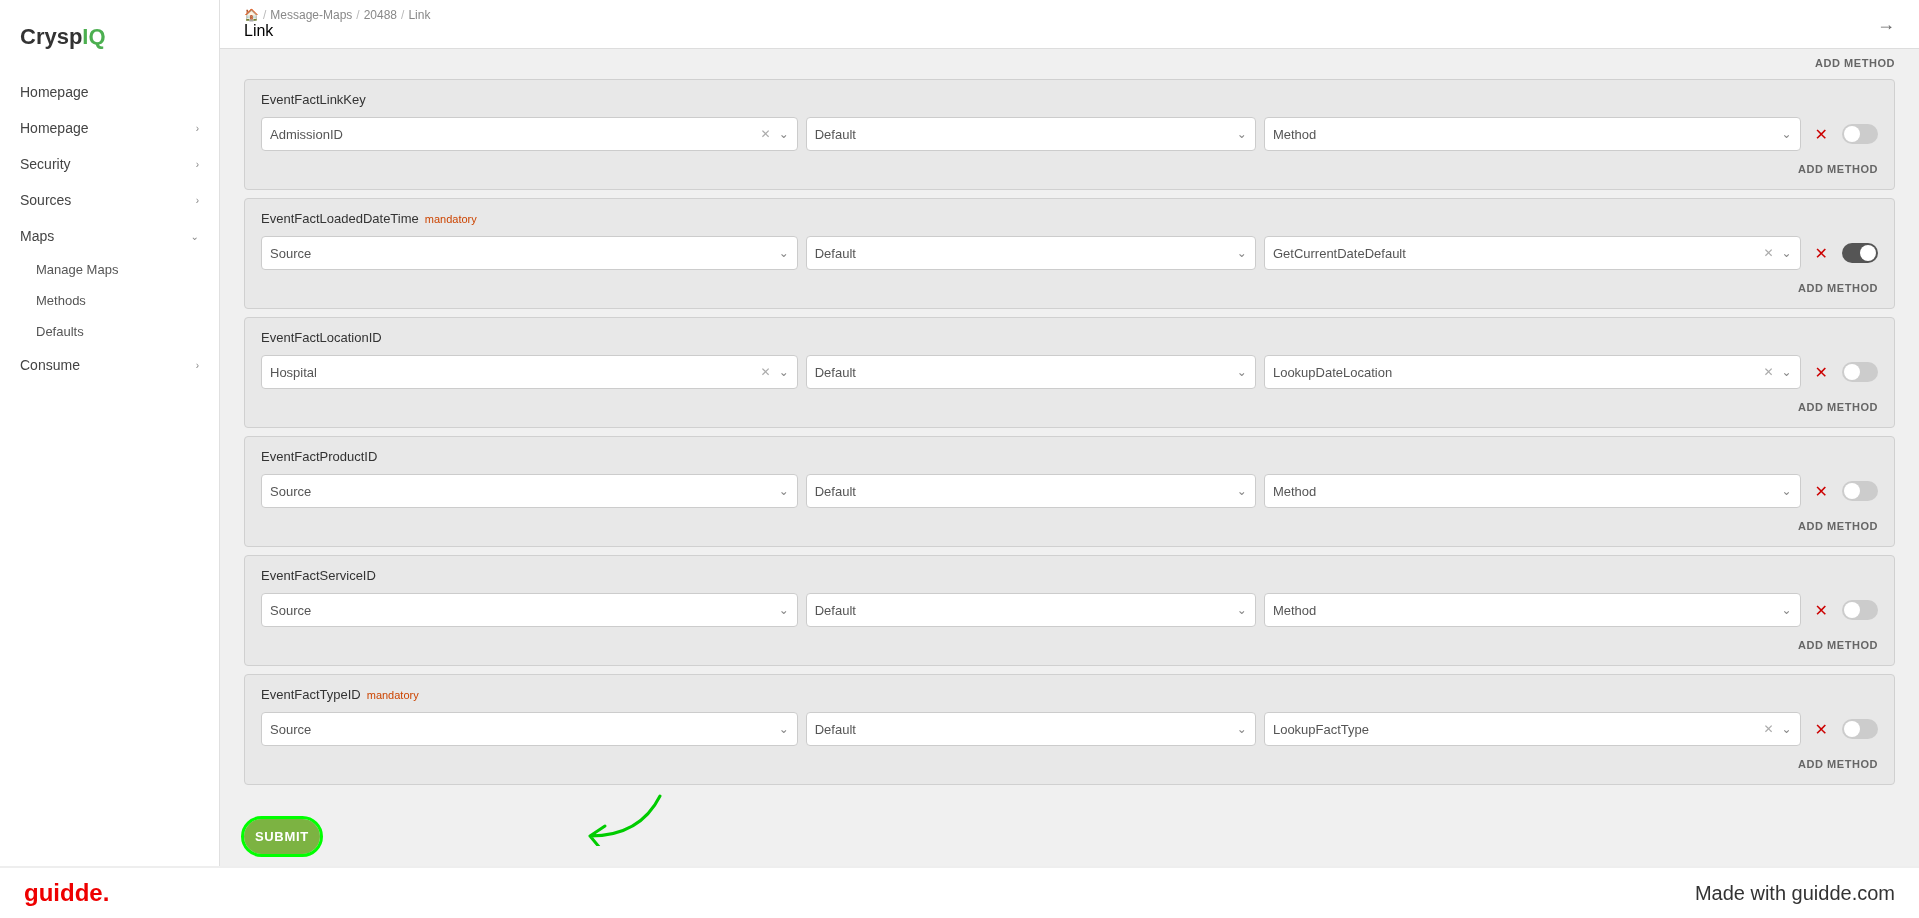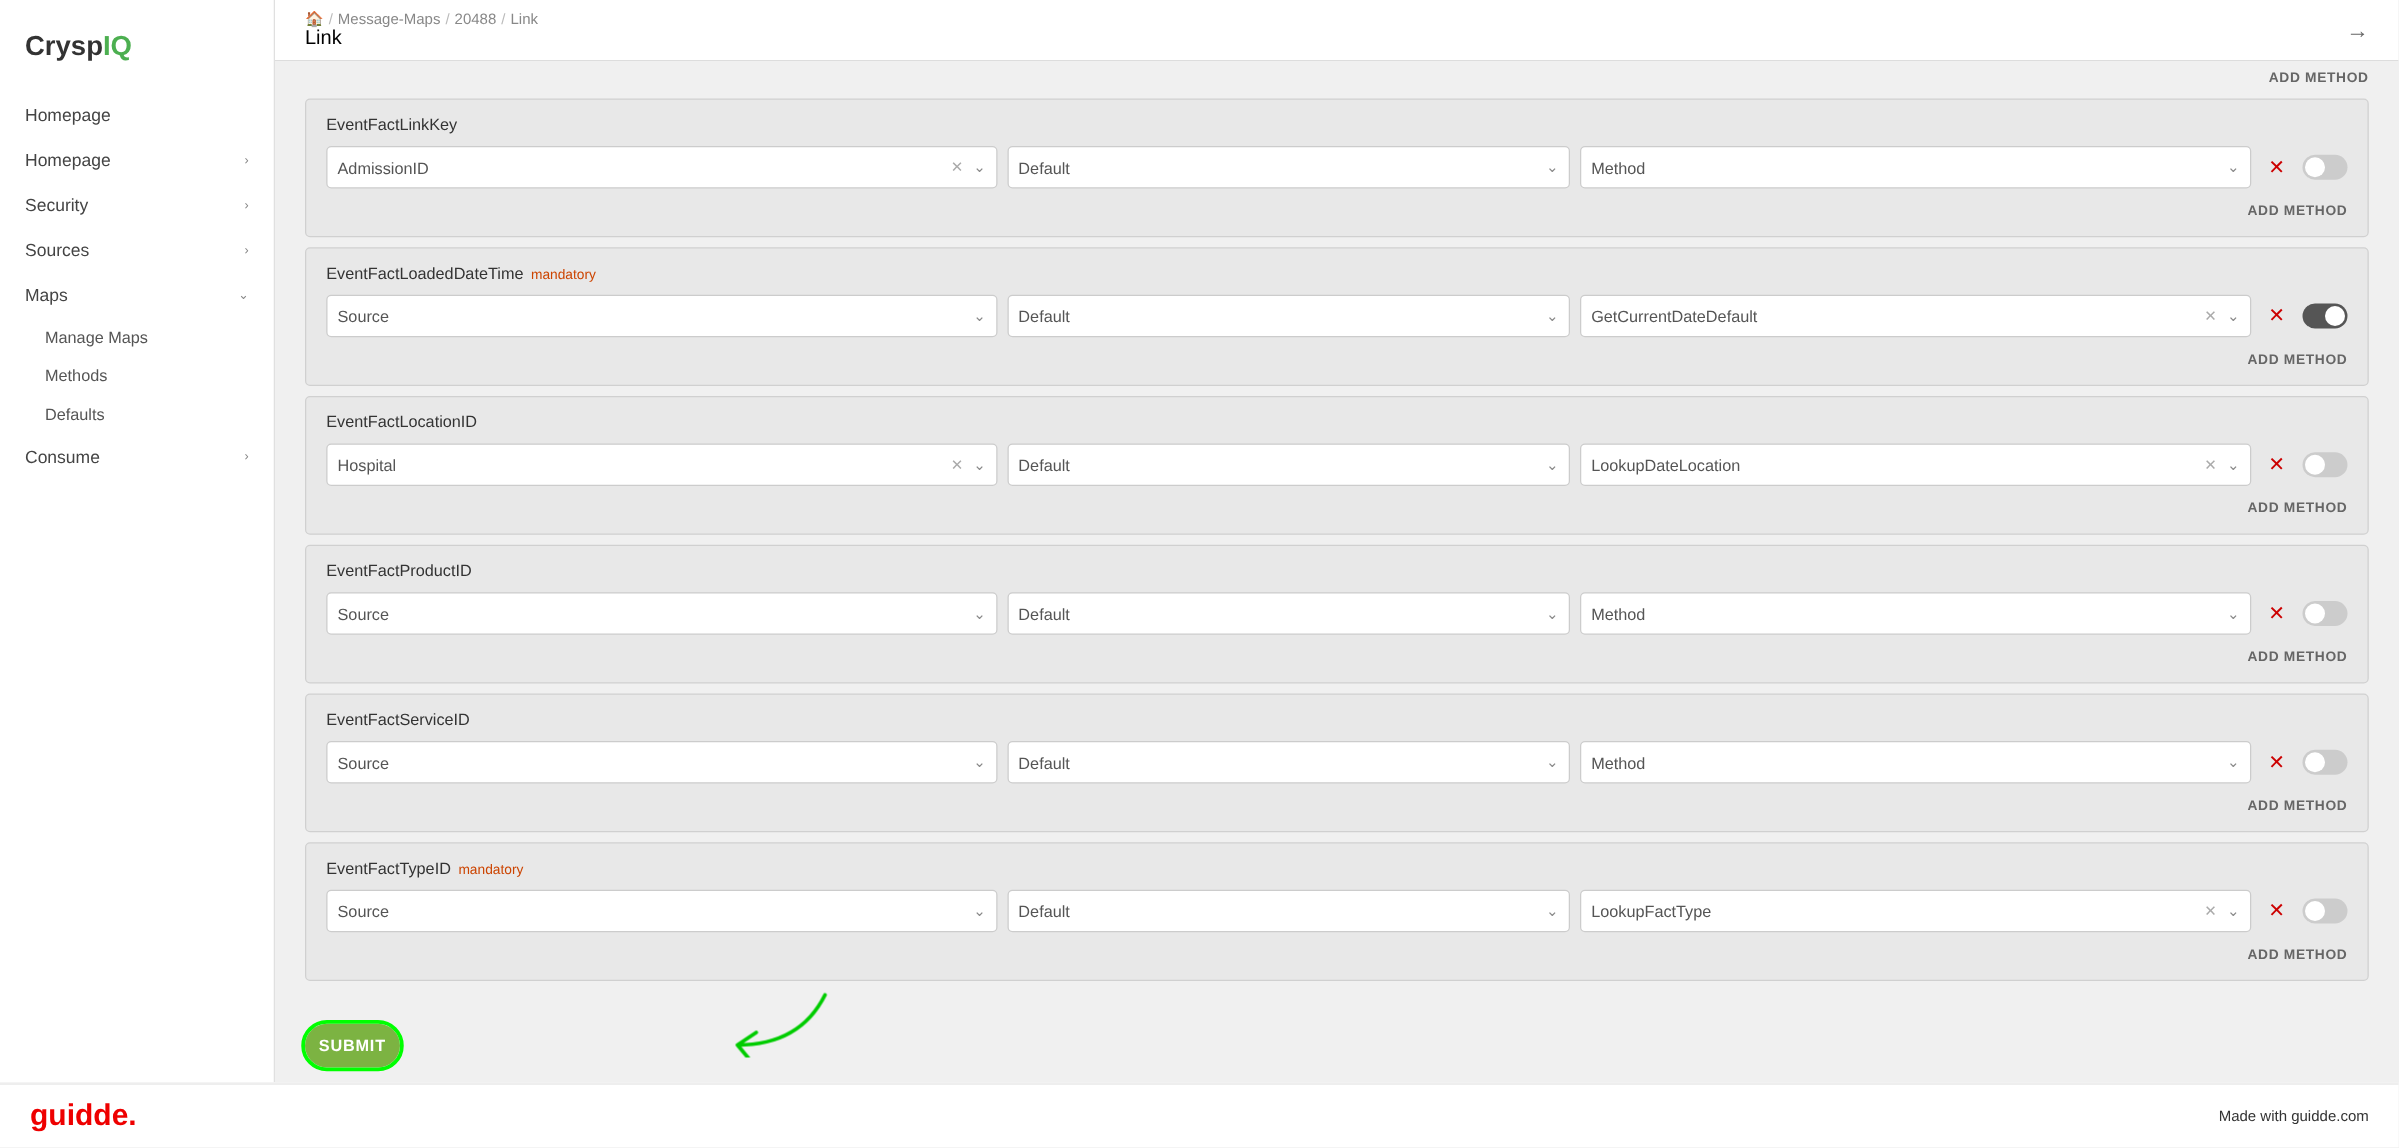--- a/index.html
+++ b/index.html
@@ -209,21 +209,21 @@
       justify-content: space-between;
       height: 52px;
       flex-shrink: 0;
     }
     .footer-logo {
       font-size: 24px;
       font-weight: 900;
       color: #e00;
     }
     .footer-text {
-      font-size: 12px;
+      font-size: 20px;
       color: #333;
     }
 
     
     .add-method-top {
       text-align: right;
       padding: 4px 0 8px;
     }
   </style>
 </head>

